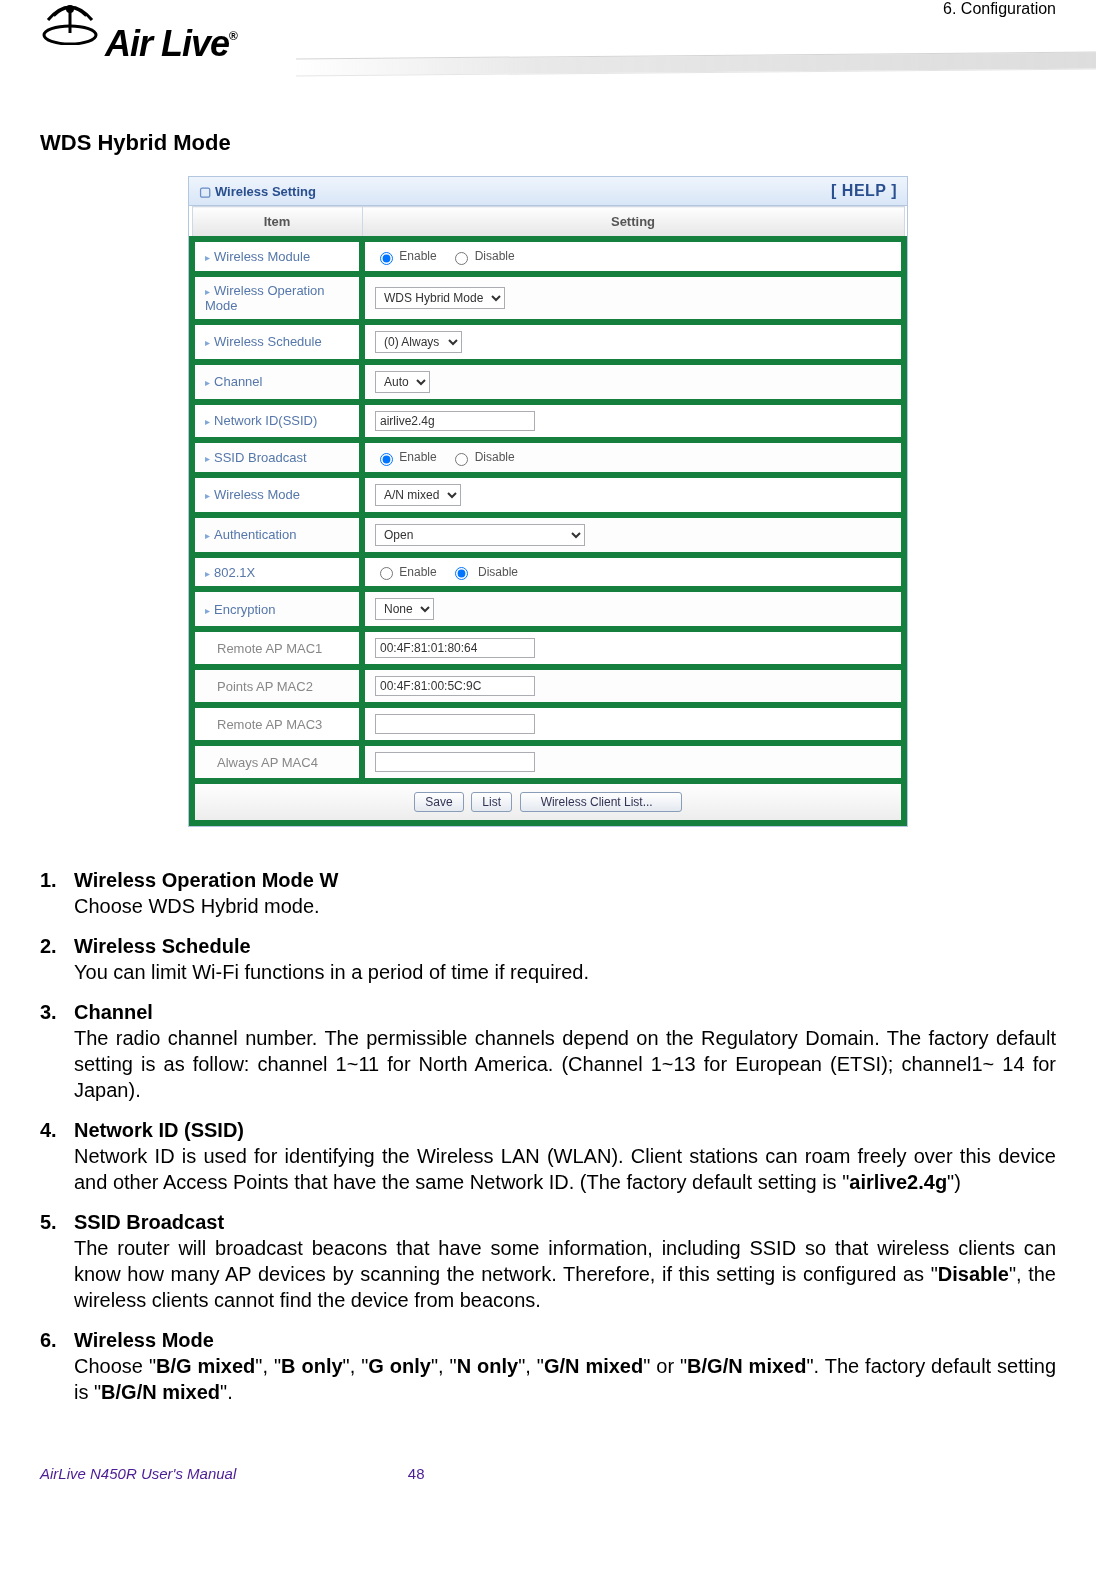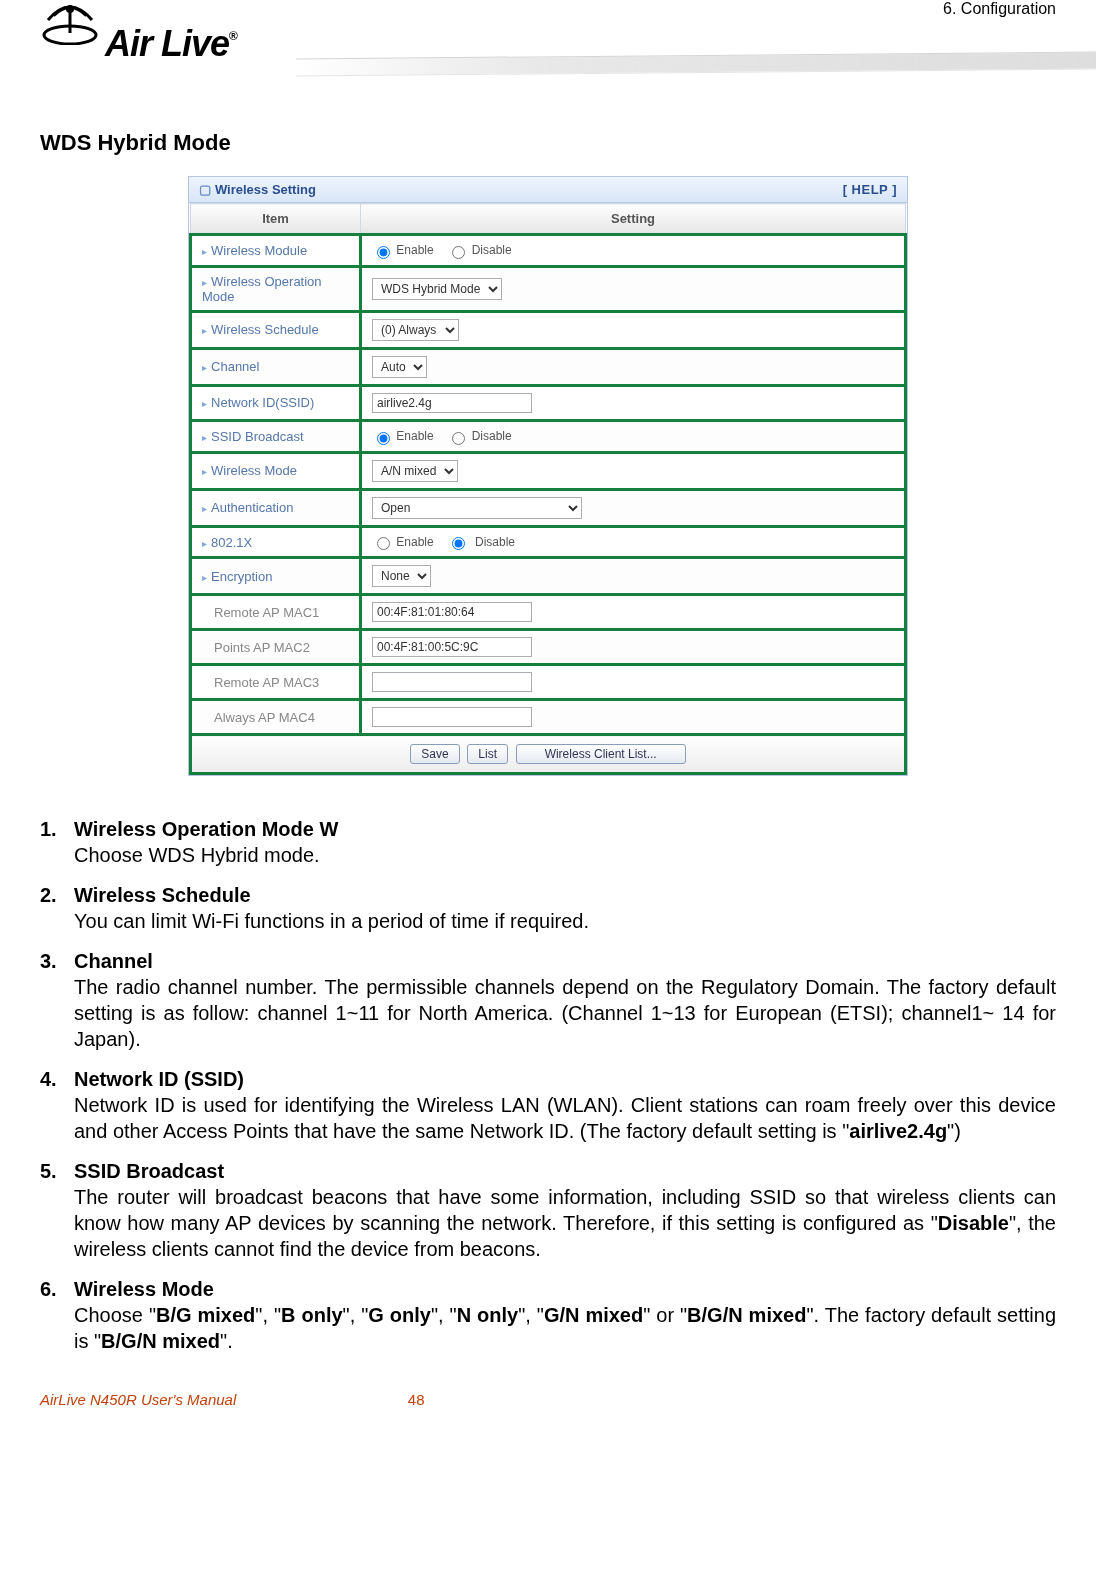--- a/index.html
+++ b/index.html
@@ -81,32 +81,32 @@
   .panel-title {
     background: linear-gradient(#eef4fc, #d9e6f7);
     padding: 5px 10px;
     display: flex;
     justify-content: space-between;
     align-items: center;
     border-bottom: 1px solid #b5c7e0;
     font-weight: bold;
     color: #2a4f8f;
   }
-  .panel-title .help { font-size: 13px; letter-spacing: 0.5px; text-align: right; }
+  .panel-title .help { font-size: 16px; letter-spacing: 0.5px; text-align: right; }
   .cfg-table { width: 100%; border-collapse: collapse; }
   .cfg-table th {
     background: linear-gradient(#fefefe, #e6e6e6);
     color: #555;
     font-weight: bold;
     padding: 7px 6px;
     border: 1px solid #cfd8e6;
     font-size: 13px;
   }
   .cfg-table td {
-    border: 3px solid #15803d;
+    border: 6px solid #15803d;
     padding: 6px 10px;
     color: #5577aa;
     vertical-align: middle;
     background: #fff;
   }
   .cfg-table td.item-cell { width: 170px; }
   .cfg-table tr:nth-child(odd) td { background:#fdfdfe; }
   .tri { color: #7fa7d8; margin-right: 4px; font-size: 10px; }
   .indent { padding-left: 22px !important; color:#888 !important; }
   select, input[type=text] {
@@ -128,34 +128,34 @@
   .btn {
     font-size: 12px;
     padding: 2px 10px;
     border: 1px solid #8a9db8;
     border-radius: 3px;
     background: linear-gradient(#fff, #e4e9f0);
     color: #335;
     cursor: pointer;
     margin: 0 2px;
   }
-  .btn.wide { padding-left:28px; padding-right:28px;}
+  .btn.wide { padding-left:20px; padding-right:28px;}
   .body-text { font-size: 20px; line-height: 1.3; }
   .li-block { margin-bottom: 14px; }
   .li-head { font-weight: bold; display:flex; }
   .li-num { width: 34px; flex: 0 0 34px; }
   .li-body { margin-left: 34px; text-align: justify; font-weight: normal;}
   .li-body .bold { font-weight: bold; }
   .footer {
     display: flex;
     justify-content: space-between;
     font-size: 15px;
     font-style: italic;
-    color: #c2410c;
-    margin-top: 37px;
+    color: #4c1d95;
+    margin-top: 60px;
   }
   .footer .pg { font-style: normal; }
 </style>
 </head>
 <body>
 
 <div class="page">
   <div class="header-bar">
     <div class="header-line"></div>
     <div class="logo">

